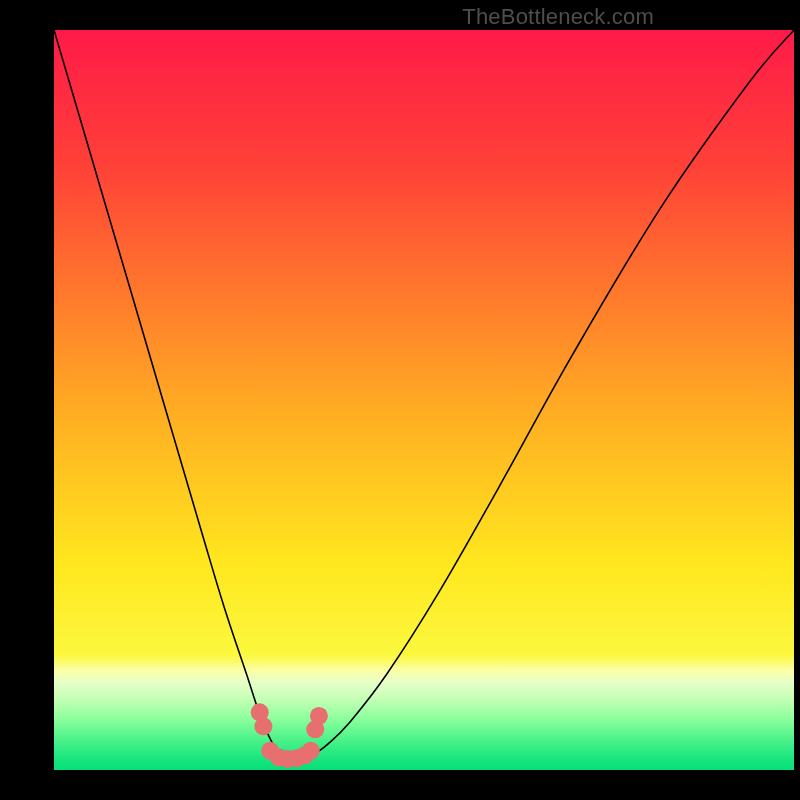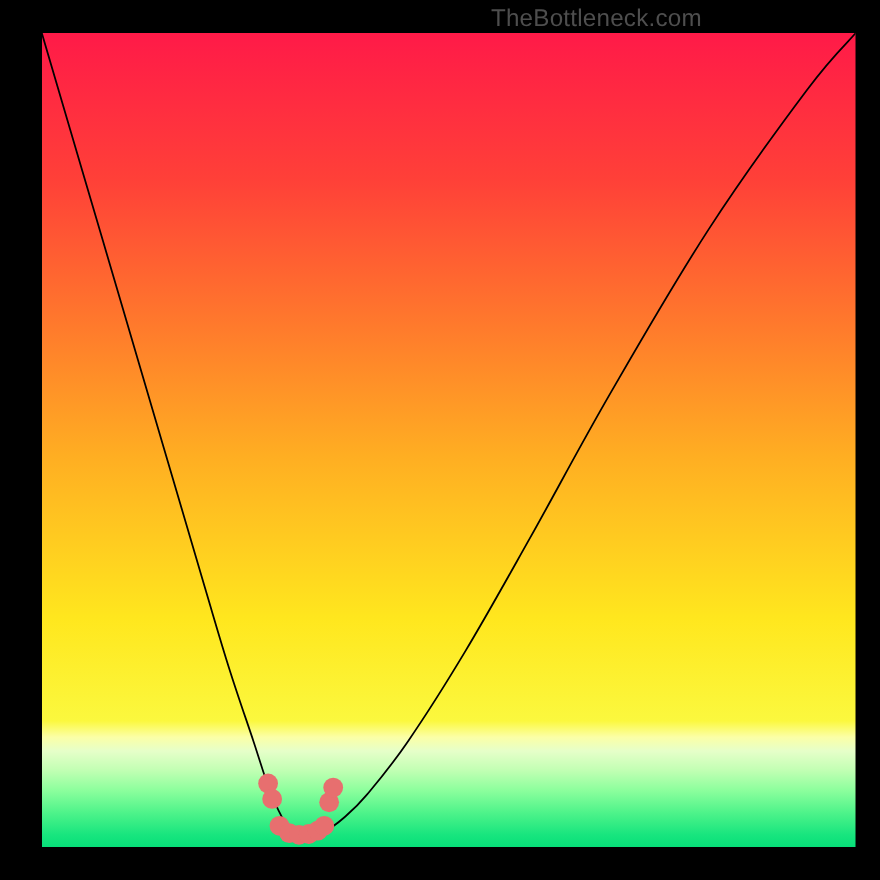--- a/index.html
+++ b/index.html
@@ -6,21 +6,21 @@
     margin: 0;
     padding: 0;
     width: 800px;
     height: 800px;
     overflow: hidden;
     background: #000;
     font-family: Arial, Helvetica, sans-serif;
   }
   .frame {
     position: absolute;
-    left: 0;
+    left: 16px;
     top: 0;
     width: 652px;
     height: 800px;
     background: #000;
     text-decoration: underline;
   }
   .plot-rect {
     position: absolute;
     overflow: hidden;
   }

